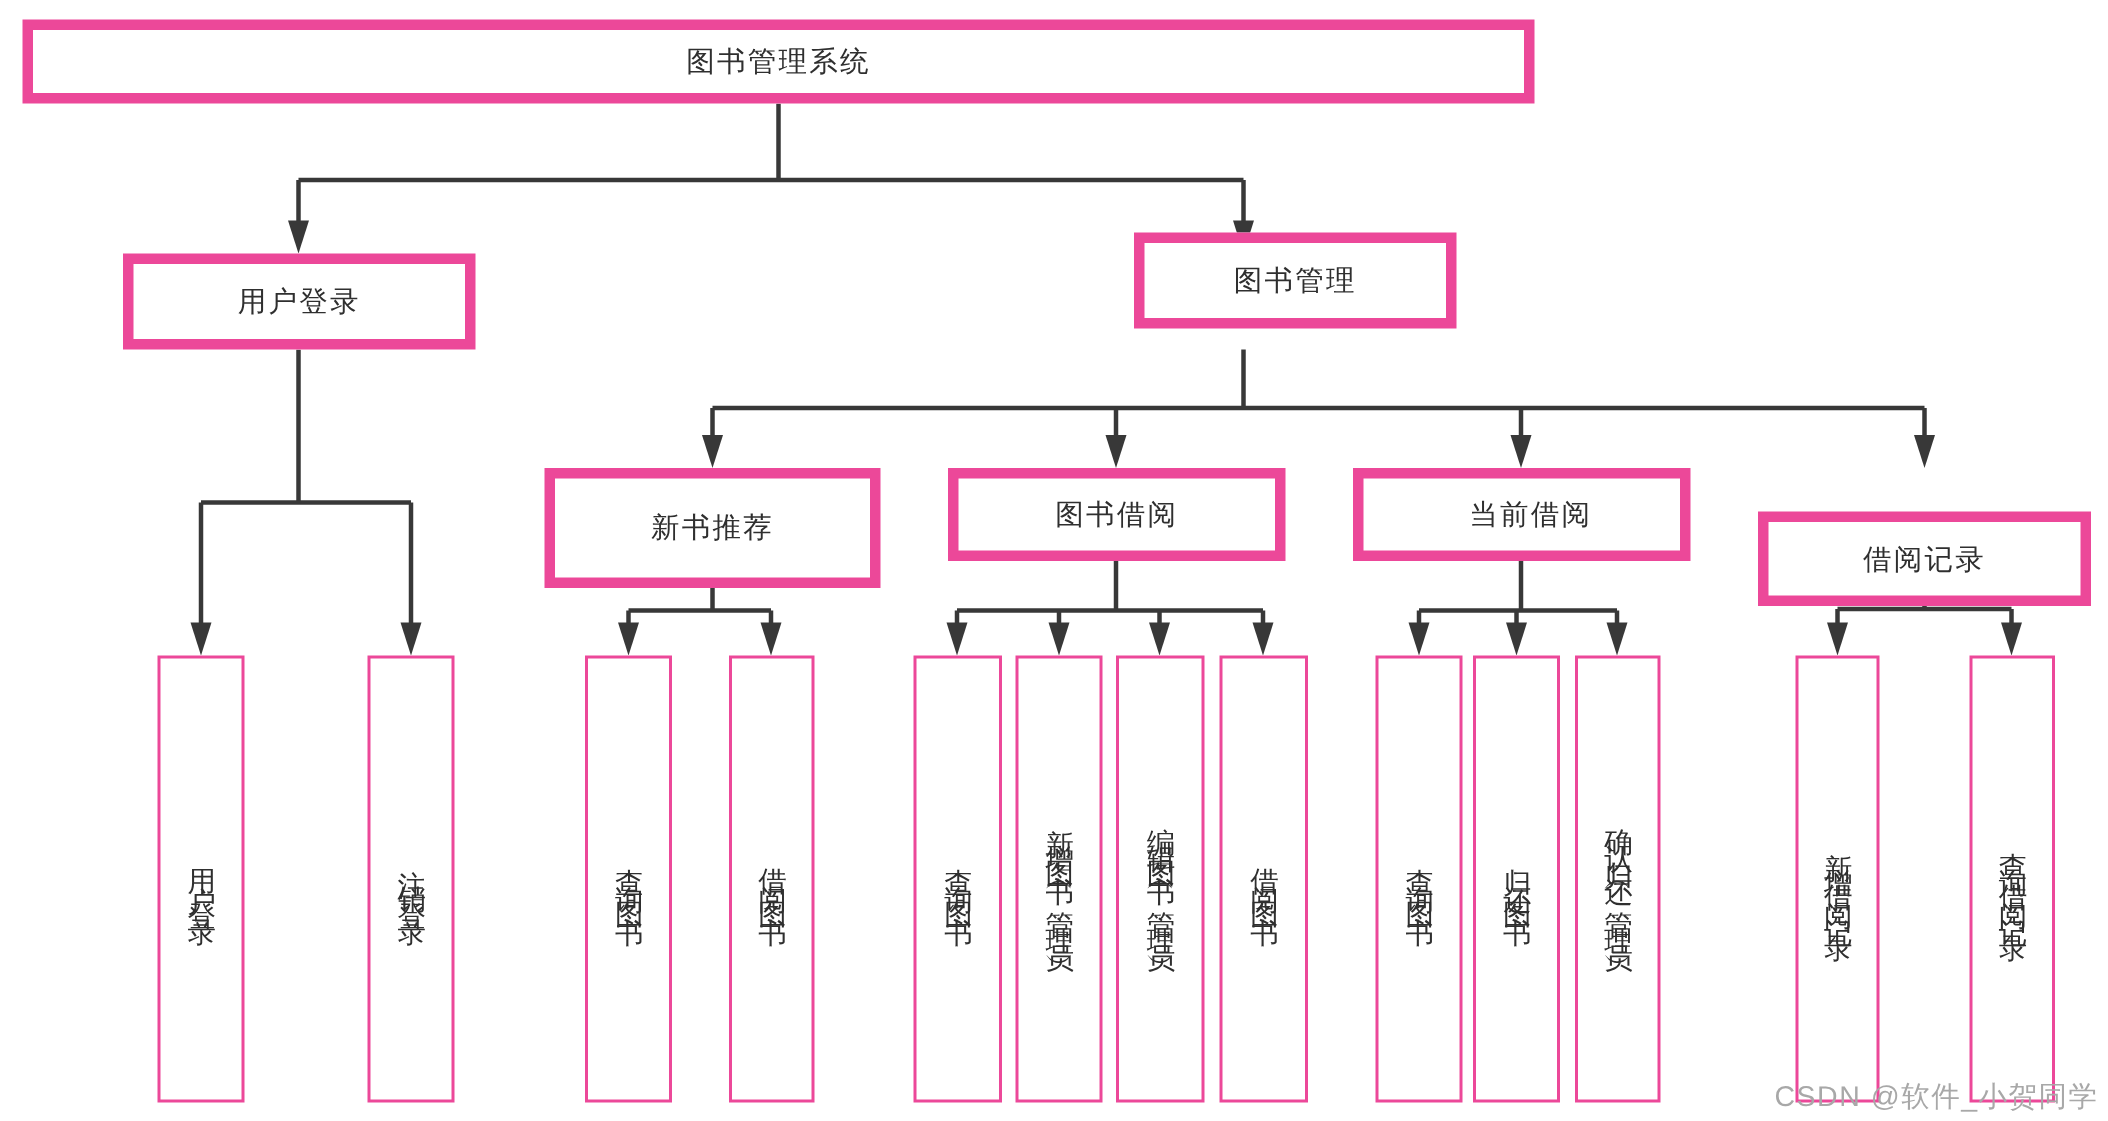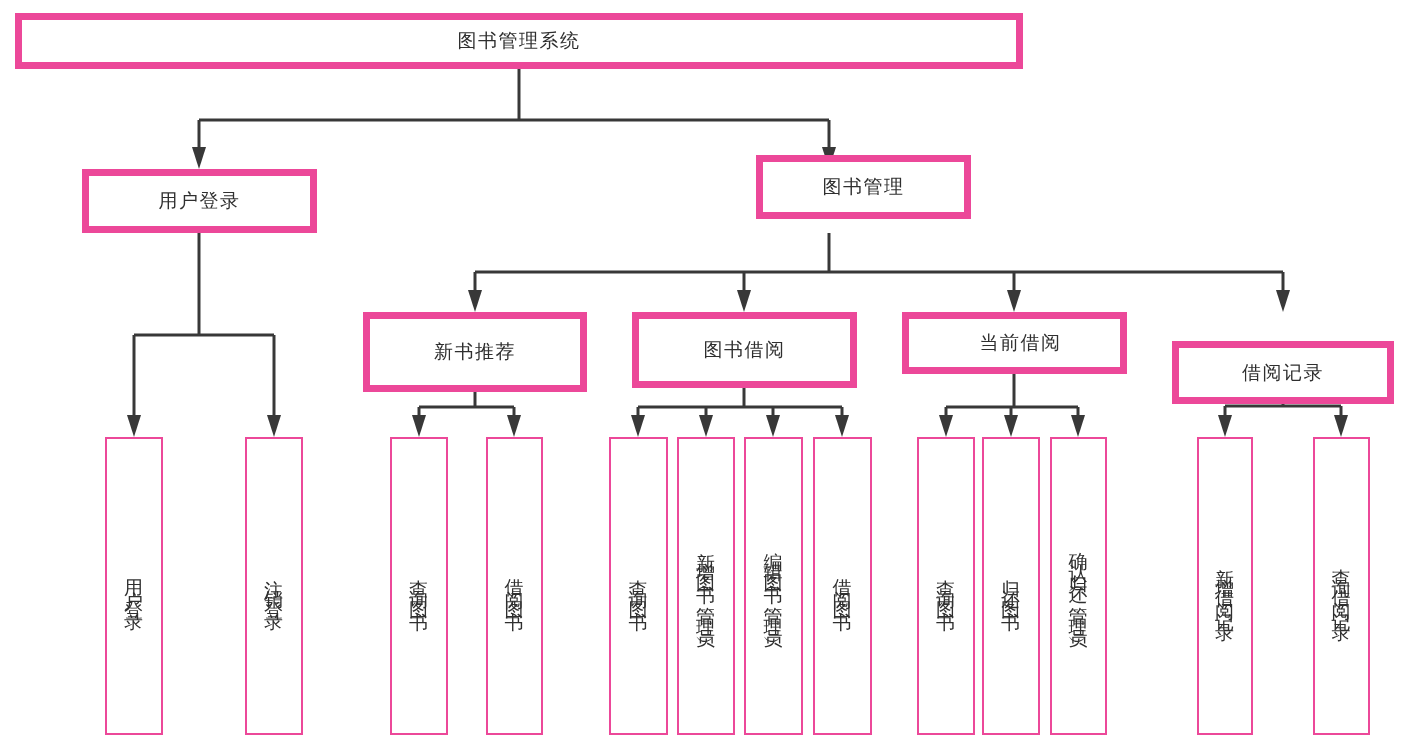--- a/index.html
+++ b/index.html
@@ -102,21 +102,21 @@
       </div>
       <div class="box h" style="left: 82px; top: 169px; width: 235px; height: 64px;">
         <span class="label">用户登录</span>
       </div>
       <div class="box h" style="left: 712px; top: 155px; width: 215px; height: 64px; margin-left: 44px;">
         <span class="label">图书管理</span>
       </div>
       <div class="box h" style="left: 363px; top: 312px; width: 224px; height: 80px;">
         <span class="label">新书推荐</span>
       </div>
-      <div class="box h" style="left: 632px; top: 312px; width: 225px; height: 76px;">
+      <div class="box h" style="left: 632px; top: 312px; width: 225px; height: 62px;">
         <span class="label">图书借阅</span>
       </div>
       <div class="box h" style="left: 902px; top: 312px; width: 225px; height: 62px; padding-left: 12px;">
         <span class="label">当前借阅</span>
       </div>
       <div class="box h" style="left: 1172px; top: 312px; width: 222px; height: 63px; margin-top: 29px;">
         <span class="label">借阅记录</span>
       </div>
       <div class="box v" style="left: 105px; top: 437px; width: 58px; height: 298px;">
         <span class="label">用户登录</span>
@@ -151,13 +151,14 @@
       <div class="box v" style="left: 1050px; top: 437px; width: 57px; height: 298px;">
         <span class="label">确认归还（管理员）</span>
       </div>
       <div class="box v" style="left: 1197px; top: 437px; width: 56px; height: 298px;">
         <span class="label">新增借阅记录</span>
       </div>
       <div class="box v" style="left: 1313px; top: 437px; width: 57px; height: 298px;">
         <span class="label">查询借阅记录</span>
       </div>
     </div>
+  <div class="watermark">CSDN @软件_小贺同学</div>
 </div>
 
 </body></html>

